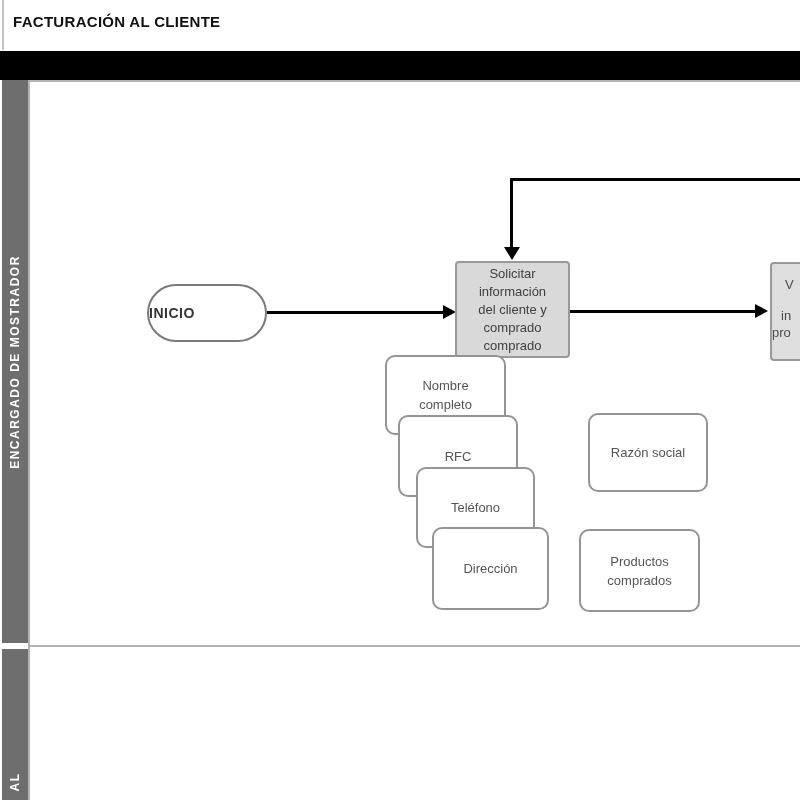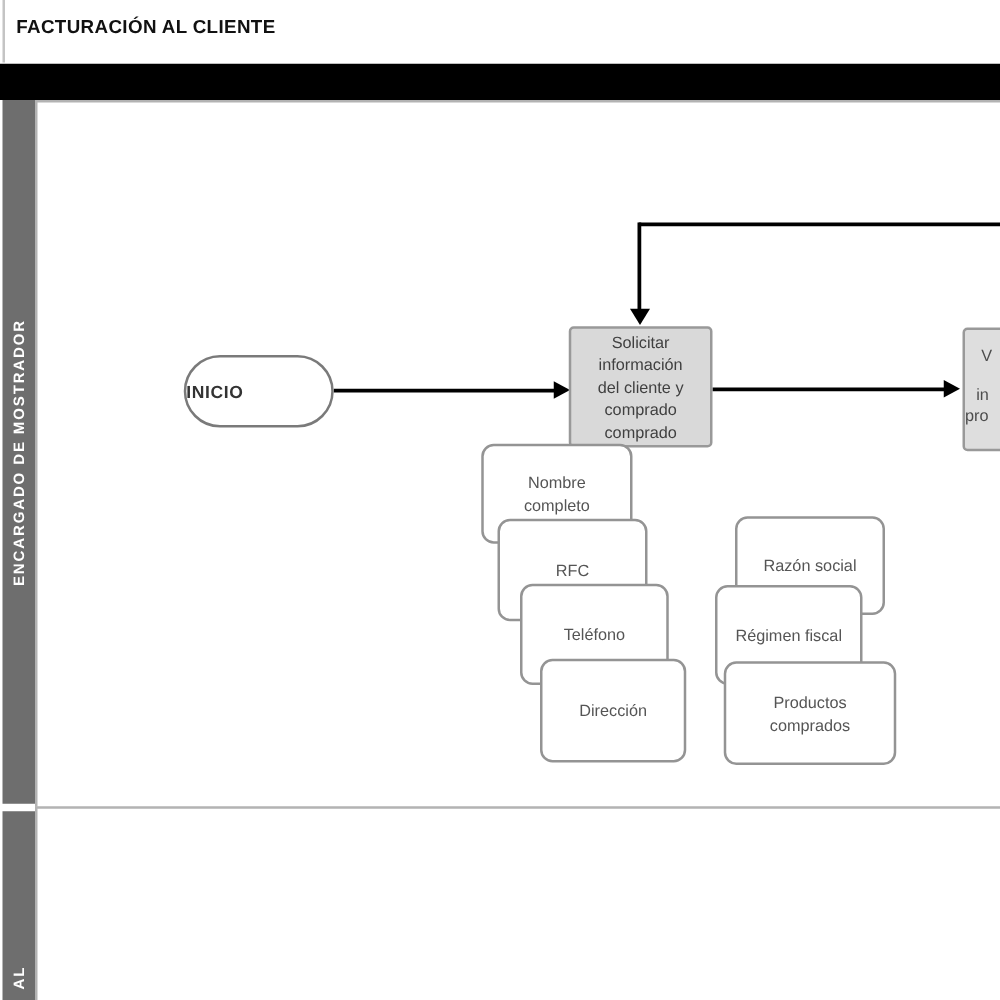--- a/index.html
+++ b/index.html
@@ -69,21 +69,21 @@
     display:flex;align-items:center;justify-content:center;
   }
   .card span{font-size:13px;line-height:19px;color:#555;text-align:center;padding:0 14px;}
   .card-1{left:385px;top:355px;width:121px;height:80px;}
   .card-2{left:533px;top:355px;width:120px;height:80px;}
   .card-3{left:398px;top:415px;width:120px;height:82px;}
   .card-4{left:548px;top:413px;width:120px;height:79px;margin-left:40px;}
   .card-5{left:416px;top:467px;width:119px;height:81px;}
   .card-6{left:572px;top:468px;width:118px;height:80px;}
   .card-7{left:432px;top:527px;width:117px;height:83px;}
-  .card-8{left:579px;top:529px;width:138px;height:83px;}
+  .card-8{left:579px;top:529px;width:121px;height:83px;}
 </style>
 </head>
 <body>
 
 <div class="page">
 
   <div class="doc-title">FACTURACIÓN AL CLIENTE</div>
   <div class="title-divider-v"></div>
   <div class="black-bar"></div>
 
@@ -130,23 +130,20 @@
   </div>
   <div class="card card-3">
     <span>RFC</span>
   </div>
   <div class="card card-4">
     <span>Razón social</span>
   </div>
   <div class="card card-5">
     <span>Teléfono</span>
   </div>
-  <div class="card card-6">
-    <span>Régimen fiscal</span>
-  </div>
   <div class="card card-7">
     <span>Dirección</span>
   </div>
   <div class="card card-8">
     <span>Productos comprados</span>
   </div>
 
 </div>
 
 </body></html>

